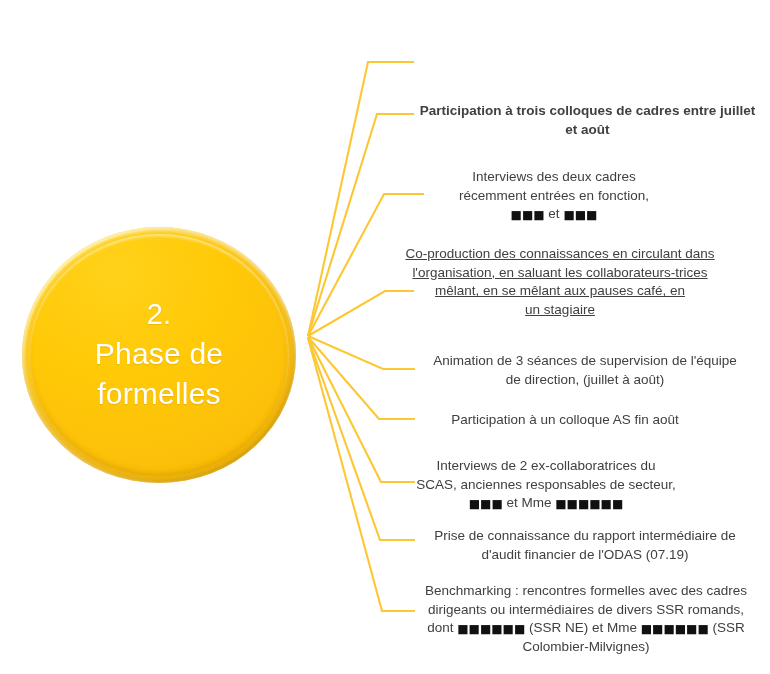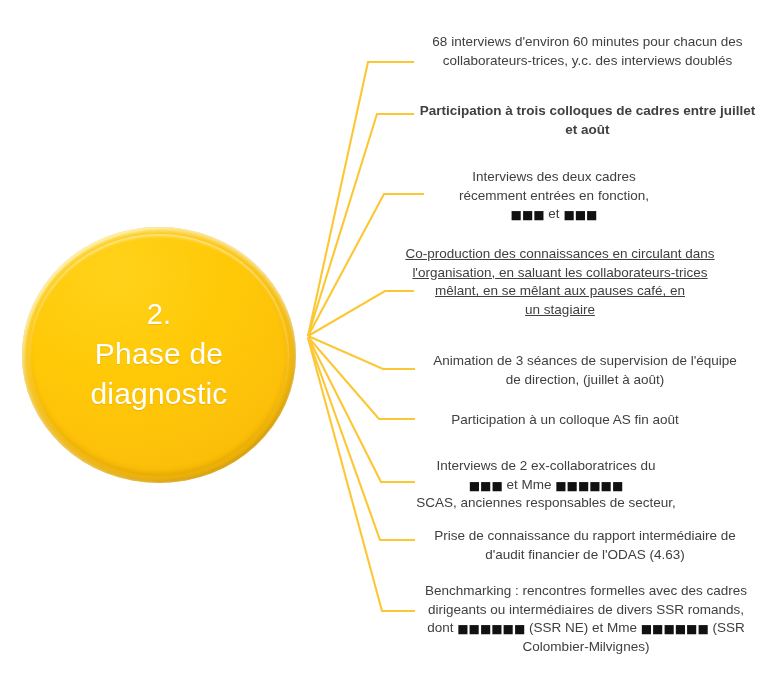--- a/index.html
+++ b/index.html
@@ -160,28 +160,24 @@
     <polyline points="308,337 379,419 415,419" stroke="#FDC733"></polyline>
     <polyline points="308,337 381,482 415,482" stroke="#FDC733"></polyline>
     <polyline points="308,338 380,540 415,540" stroke="#FDC733"></polyline>
     <polyline points="308,338 382,611 415,611" stroke="#FDC733"></polyline>
   </svg>
 
   <div class="hub">
     <div class="hub-label">
       <span class="num">2.</span>
       <span class="cap">Phase de</span>
-      <span class="cap">diagnostic</span>
+      <span class="cap">formelles</span>
     </div>
   </div>
 
-  <div class="callout" style="left:415px; top:33px; width:345px;">
-    <p>68 interviews d'environ 60 minutes pour chacun des</p>
-    <p>collaborateurs-trices, y.c. des interviews doublés</p>
-  </div>
 
   <div class="callout" style="left:415px; top:102px; width:345px;font-weight:bold;">
     <p>Participation à trois colloques de cadres entre juillet</p>
     <p>et août</p>
   </div>
 
   <div class="callout" style="left:409px; top:168px; width:290px;">
     <p>Interviews des deux cadres</p>
     <p>récemment entrées en fonction,</p>
     <p>
@@ -200,29 +196,29 @@
     <p>Animation de 3 séances de supervision de l'équipe</p>
     <p>de direction, (juillet à août)</p>
   </div>
 
   <div class="callout" style="left:395px; top:411px; width:340px;">
     <p>Participation à un colloque AS fin août</p>
   </div>
 
   <div class="callout" style="left:406px; top:457px; width:280px;">
     <p>Interviews de 2 ex-collaboratrices du</p>
+    <p>SCAS, anciennes responsables de secteur,</p>
     <p>
       <span class="redact">■■■</span><span>  et Mme </span><span class="redact">■■■■■■</span>
     </p>
-    <p>SCAS, anciennes responsables de secteur,</p>
   </div>
 
   <div class="callout" style="left:415px; top:527px; width:340px;">
     <p>Prise de connaissance du rapport intermédiaire de</p>
-    <p>d'audit financier de l'ODAS (4.63)</p>
+    <p>d'audit financier de l'ODAS (07.19)</p>
   </div>
 
   <div class="callout" style="left:414px; top:582px; width:344px;">
     <p>Benchmarking : rencontres formelles avec des cadres</p>
     <p>dirigeants ou intermédiaires de divers SSR romands,</p>
     <p>
       <span>dont </span><span class="redact">■■■■■■</span><span> (SSR NE) et Mme </span><span class="redact">■■■■■■</span><span> (SSR</span>
     </p>
     <p>Colombier-Milvignes)</p>
   </div>

